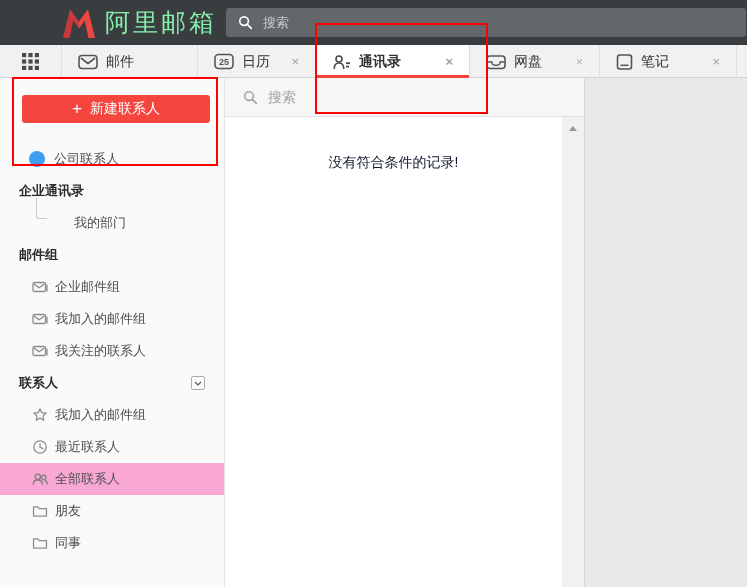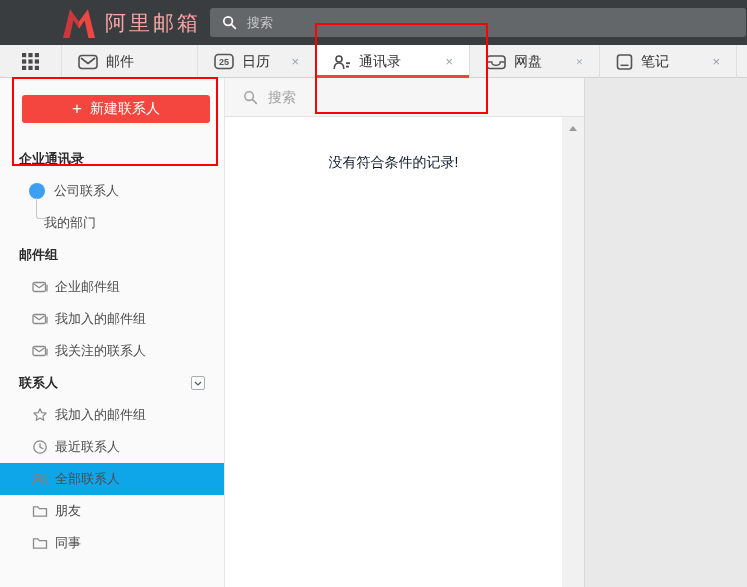--- a/index.html
+++ b/index.html
@@ -4,60 +4,60 @@
 <style>
   * { margin:0; padding:0; box-sizing:border-box; }
   html,body { width:747px; height:587px; overflow:hidden; }
   body { font-family:"Liberation Sans","DejaVu Sans",sans-serif; }
   .app { position:relative; width:747px; height:587px; background:#fff; overflow:hidden; }
 
   
   .topbar { height:45px; background:#3a3d40; display:flex; align-items:center; padding-left:60px; }
   .brand { display:flex; align-items:center; flex:0 0 auto; }
   .brand-logo { width:38px; height:32px; display:block; }
-  .brand-text { color:#fca5a5; font-size:21px; letter-spacing:3px; margin-left:7px; white-space:nowrap; }
+  .brand-text { color:#86efac; font-size:25px; letter-spacing:3px; margin-left:7px; white-space:nowrap; }
   .topsearch { flex:1; margin-left:9px; margin-right:1px; height:29px; background:#64676a; border-radius:3px;
                display:flex; align-items:center; padding:0 12px; gap:10px; }
   .topsearch svg { flex:0 0 auto; }
   .topsearch input { flex:1; background:transparent; border:none; outline:none; color:#ddd; font-size:13px; }
   .topsearch input::placeholder { color:#c9c9c9; }
 
   
   .tabbar { height:33px; background:#f1f1f1; display:flex; box-shadow:inset 0 -1px 0 #d2d2d2; }
   .apps { width:62px; flex:0 0 62px; display:flex; align-items:center; justify-content:center; border-right:1px solid #dedede; }
   .tab { display:flex; align-items:center; padding:0 14px 0 16px; gap:8px; font-size:14px; color:#333;
          border-right:1px solid #dedede; position:relative; }
   .tab-mail { width:136px; }
   .tab-cal { width:118px; }
-  .tab-contacts { width:154px; }
+  .tab-contacts { width:154px;font-weight:bold; }
   .tab-drive { width:130px;font-family:Liberation Serif, serif; }
   .tab-notes { width:137px; }
   .tab.active { background:#fff; }
   .tab.active::after { content:""; position:absolute; left:0; right:0; bottom:0; height:3px; background:#f3453c; }
   .tlabel { white-space:nowrap; }
   .tclose { margin-left:auto; color:#9aa0a6; font-size:13px; line-height:1; padding:2px; }
   .tabrest { flex:1; }
 
   
   .content { display:flex; height:509px; }
 
   
   .sidebar { width:225px; flex:0 0 225px; background:#fafafa; border-right:1px solid #e6e6e6; padding-top:17px; }
   .new-contact-btn { display:flex; align-items:center; justify-content:center; gap:8px;
                      width:188px; height:28px; margin-left:22px; background:#f4453e; border:none; border-radius:3px;
                      color:#fff; font-size:14px; cursor:pointer; }
   .new-contact-btn .plus { font-size:17px; font-weight:400; line-height:1; margin-top:-1px; }
   .srows { margin-top:20px; }
   .srow { height:32px; display:flex; align-items:center; font-size:13px; color:#4d4d4d; padding-left:32px; gap:7px; position:relative; }
   .srow.header { padding-left:19px; font-weight:bold; color:#2b2b2b; }
-  .srow.selected { background:#0ea5e9; }
+  .srow.selected { background:#f9a8d4; }
   .icon16 { width:16px; height:16px; flex:0 0 16px; display:block; }
   .srow.tree-root { padding-left:29px; gap:9px; }
   .dot { width:16px; height:16px; border-radius:50%; background:#3e9ef0; flex:0 0 16px; }
-  .srow.tree-child { padding-left:44px; }
+  .srow.tree-child { padding-left:74px; }
   .elbow { position:absolute; left:36px; top:-9px; width:11px; height:21px;
            border-left:1px solid #c8c8c8; border-bottom:1px solid #c8c8c8; border-bottom-left-radius:3px; }
   .collapse-box { margin-left:auto; margin-right:19px; width:14px; height:14px; border:1px solid #a8adb5;
                   border-radius:2px; background:#fdfdfd; display:flex; align-items:center; justify-content:center; }
 
   
   .listpanel { width:360px; flex:0 0 360px; display:flex; flex-direction:column; background:#fff; border-right:1px solid #d9d9d9; }
   .panel-search { height:39px; flex:0 0 39px; background:#f6f6f6; border-bottom:1px solid #e2e2e2;
                   display:flex; align-items:center; padding:0 14px 0 18px; gap:10px; }
   .panel-search input { flex:1; border:none; background:transparent; outline:none; font-size:14px; color:#555; }
@@ -167,27 +167,27 @@
   <div class="content">
 
     <div class="sidebar">
       <button class="new-contact-btn">
         <span class="plus">+</span>
         <span>新建联系人</span>
       </button>
 
       <div class="srows">
 
-        <div class="srow header">
-          <span>企业通讯录</span>
-        </div>
-
         <div class="srow tree-root">
           <span class="dot"></span>
           <span>公司联系人</span>
+        </div>
+
+        <div class="srow header">
+          <span>企业通讯录</span>
         </div>
 
         <div class="srow tree-child">
           <span class="elbow"></span>
           <span>我的部门</span>
         </div>
 
         <div class="srow header">
           <span>邮件组</span>
         </div>

